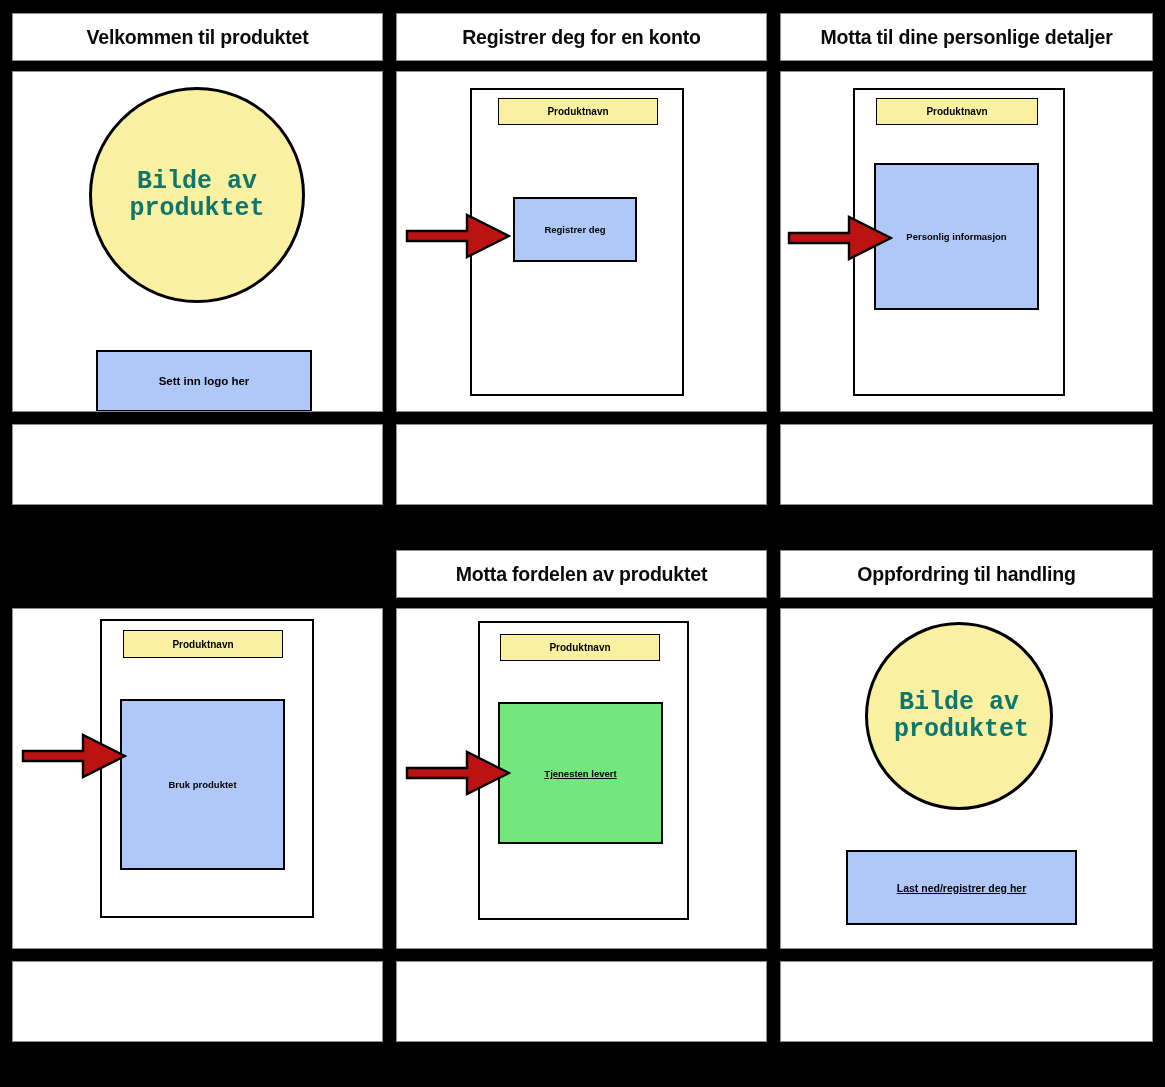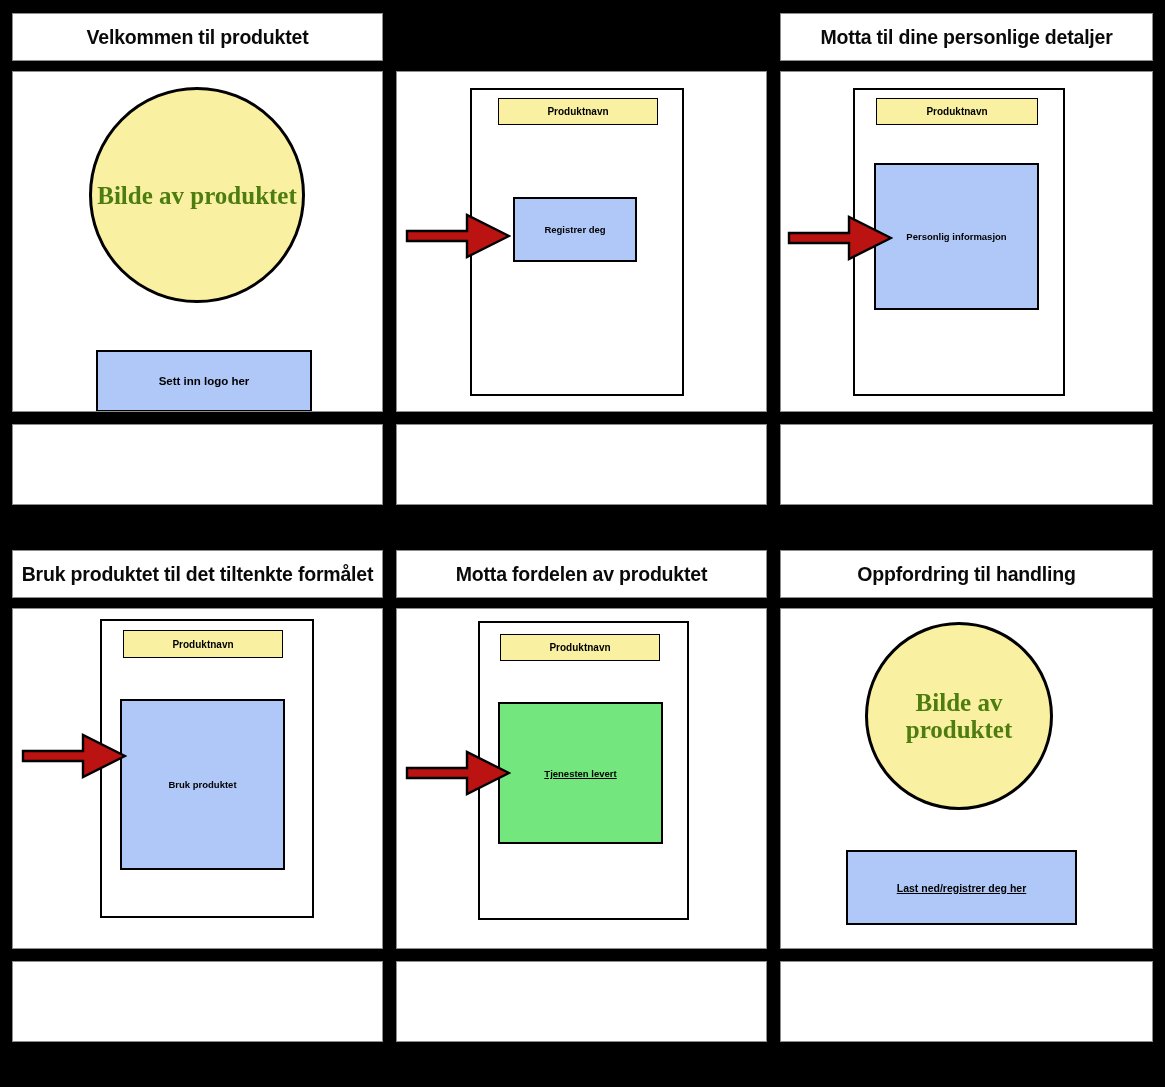--- a/index.html
+++ b/index.html
@@ -96,23 +96,23 @@
     position: absolute;
     border-radius: 50%;
     background: #faf0a2;
     border: 3px solid #000000;
     box-sizing: border-box;
     display: flex;
     align-items: center;
     justify-content: center;
     text-align: center;
     font-weight: bold;
-    color: #4d7c0f;
+    color: #0f766e;
     line-height: 1.08;
-    font-family: Liberation Serif, serif;
+    font-family: Liberation Mono, monospace;
   }
   .circle-p1 {
     left: 76px;  top: 15px;
     width: 216px; height: 216px;
     font-size: 25px;
   }
   .circle-p6 {
     left: 84px;  top: 13px;
     width: 188px; height: 188px;
     font-size: 25px;
@@ -219,20 +219,23 @@
         <div class="logo-box logo-p1">
           <span class="logo-label">Sett inn logo her</span>
         </div>
       </div>
       <div class="caption-box">
         <span></span>
       </div>
     </div>
 
     <div class="cell cell-c1">
+      <div class="title-box">
+        <span class="title-text">Registrer deg for en konto</span>
+      </div>
       <div class="art-box">
         <div class="device dev-p2"></div>
         <div class="name-bar name-p2">
           <span class="name-label">Produktnavn</span>
         </div>
         <div class="screen-box blue screen-p2">
           <span class="screen-label">Registrer deg</span>
         </div>
         <div class="arrow arrow-p2">
           <svg viewBox="0 0 106 48" preserveAspectRatio="none" aria-hidden="true">
@@ -266,23 +269,20 @@
       <div class="caption-box">
         <span></span>
       </div>
     </div>
 
   </div>
 
   <div class="row row-2">
 
     <div class="cell cell-c0">
-      <div class="title-box">
-        <span class="title-text">Bruk produktet til det tiltenkte formålet</span>
-      </div>
       <div class="art-box">
         <div class="device dev-p4"></div>
         <div class="name-bar name-p4">
           <span class="name-label">Produktnavn</span>
         </div>
         <div class="screen-box blue screen-p4">
           <span class="screen-label">Bruk produktet</span>
         </div>
       </div>
       <div class="caption-box">

